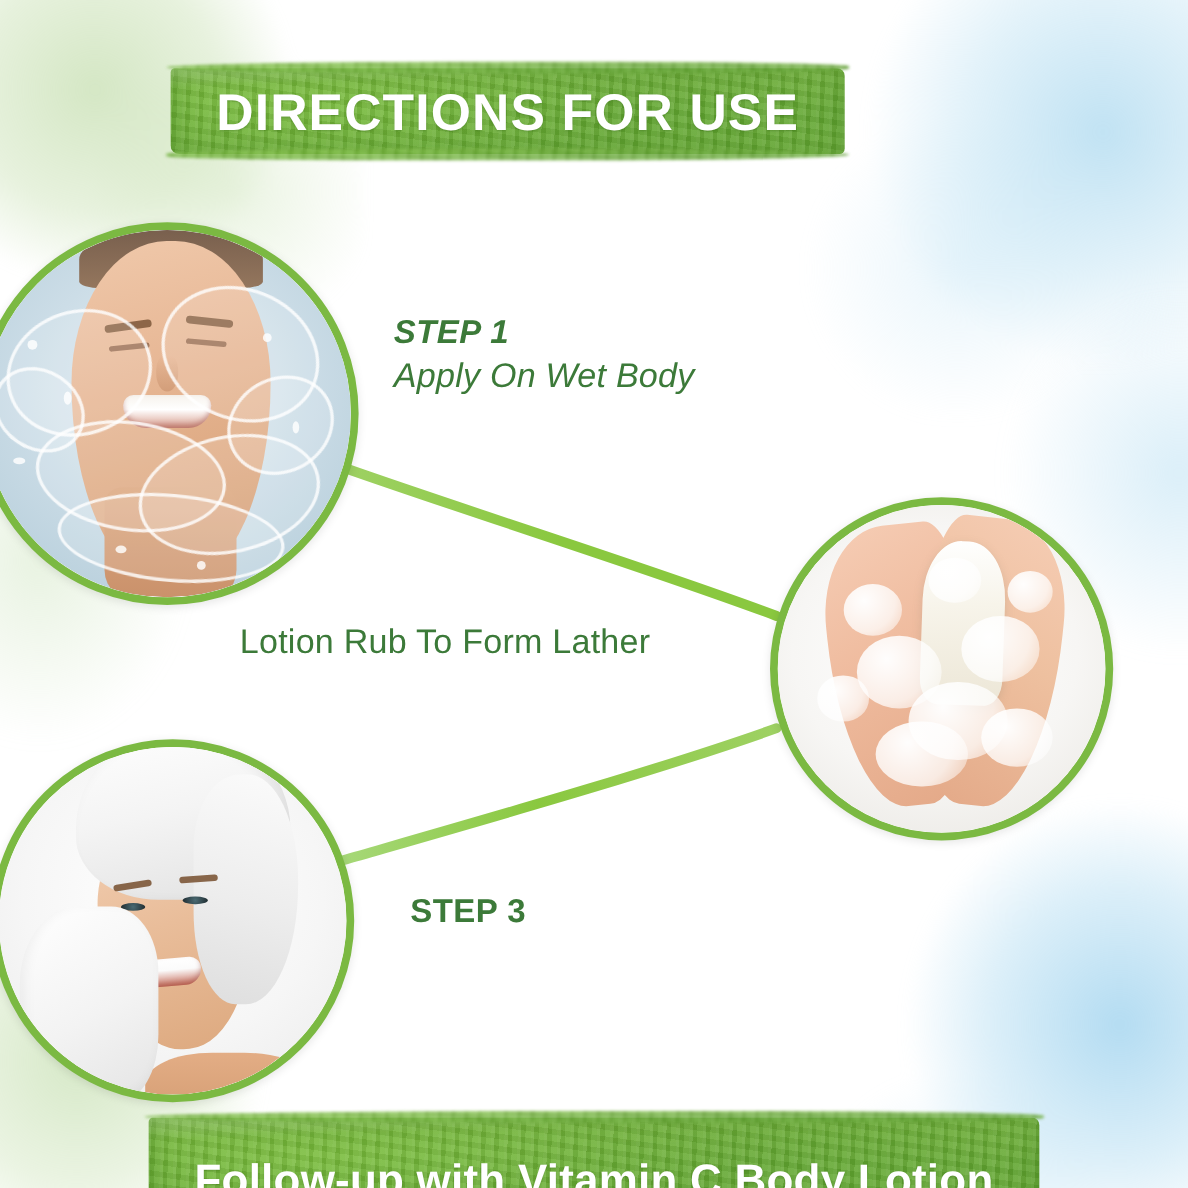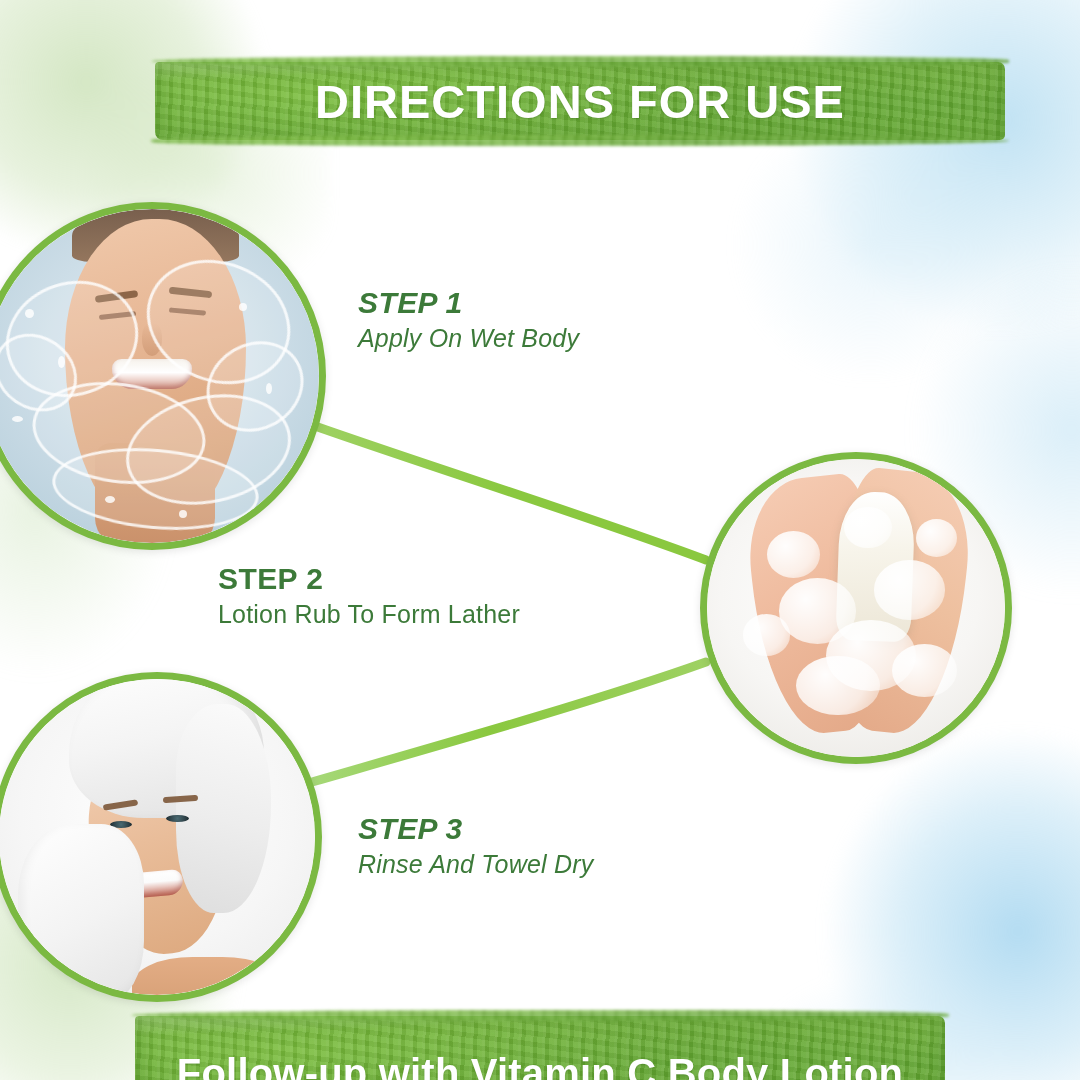--- a/index.html
+++ b/index.html
@@ -83,21 +83,21 @@
   .banner .ink::before,
   .banner .ink::after {
     content:""; position:absolute; left:-4px; right:-4px; height:11px;
     background:inherit; opacity:.85;
   }
   .banner .ink::before { top:-6px; border-radius:50% 40% 45% 55%; filter:blur(1.5px); }
   .banner .ink::after  { bottom:-6px; border-radius:45% 55% 50% 40%; filter:blur(1.5px); }
   .banner .txt { position:relative; z-index:2; }
 
   #banner-top {
-    left:155px; top:62px; width:850px; height:78px;
+    left:155px; top:62px; width:613px; height:78px;
   }
   #banner-top .txt {
     font-size:47px; font-weight:bold; letter-spacing:1px;
     text-shadow:0 1px 2px rgba(50,96,24,.35);
   }
 
   #banner-bottom {
     left:135px; bottom:-22px; width:810px; height:86px;
   }
   #banner-bottom .txt {
@@ -212,26 +212,26 @@
     border-radius:40% 40% 0 0;
     background: linear-gradient(180deg,#e3ad85 0%,#d19a70 100%); }
 
   
   .step { position:absolute; }
   .step .step-title {
     font-size:30px; font-weight:bold; color:#3c7a39;
     letter-spacing:.4px; line-height:1.12;
   }
   .step .step-desc {
-    font-size:25px; font-weight:normal; color:#3c7a39;
+    font-size:31px; font-weight:normal; color:#3c7a39;
     letter-spacing:.2px; line-height:1.2; margin-top:3px;
   }
   #step-1 { left:358px; top:286px;font-style:italic; }
   #step-2 { left:218px; top:562px; }
-  #step-3 { left:358px; top:812px;font-style:italic; }
+  #step-3 { left:373px; top:812px; }
 </style>
 </head>
 <body>
 
 <div id="page">
 
   <div class="wash wash-tl"></div>
   <div class="wash wash-tr"></div>
   <div class="wash wash-r"></div>
   <div class="wash wash-br"></div>
@@ -322,27 +322,25 @@
       <div class="p3-towel"></div>
     </div>
   </div>
 
   <div class="step" id="step-1">
     <div class="step-title">STEP 1</div>
     <div class="step-desc">Apply On Wet Body</div>
   </div>
 
   <div class="step" id="step-2">
-    <div class="step-title">STEP 2</div>
     <div class="step-desc">Lotion Rub To Form Lather</div>
   </div>
 
   <div class="step" id="step-3">
     <div class="step-title">STEP 3</div>
-    <div class="step-desc">Rinse And Towel Dry</div>
   </div>
 
   <div class="banner" id="banner-bottom">
     <div class="ink"></div>
     <div class="txt">Follow-up with Vitamin C Body Lotion</div>
   </div>
 
 </div>
 
 </body></html>

